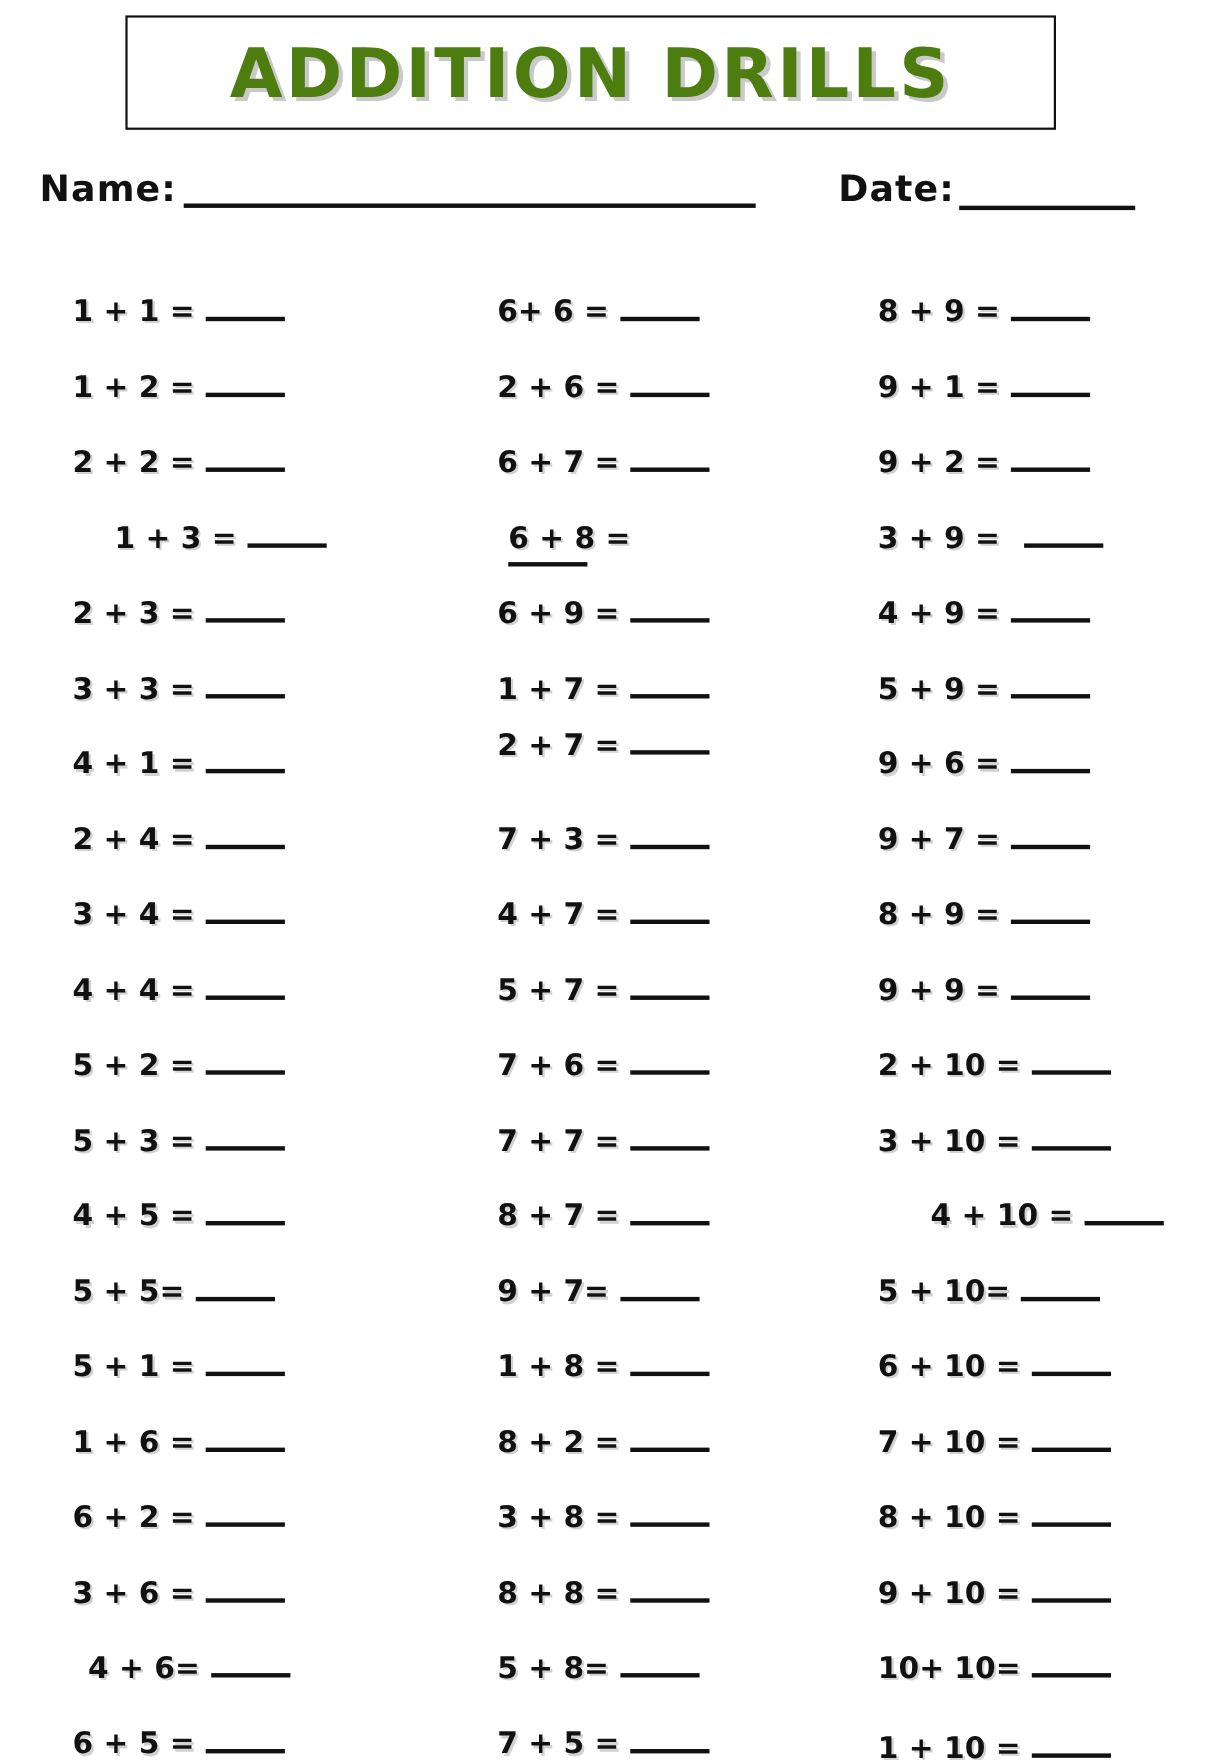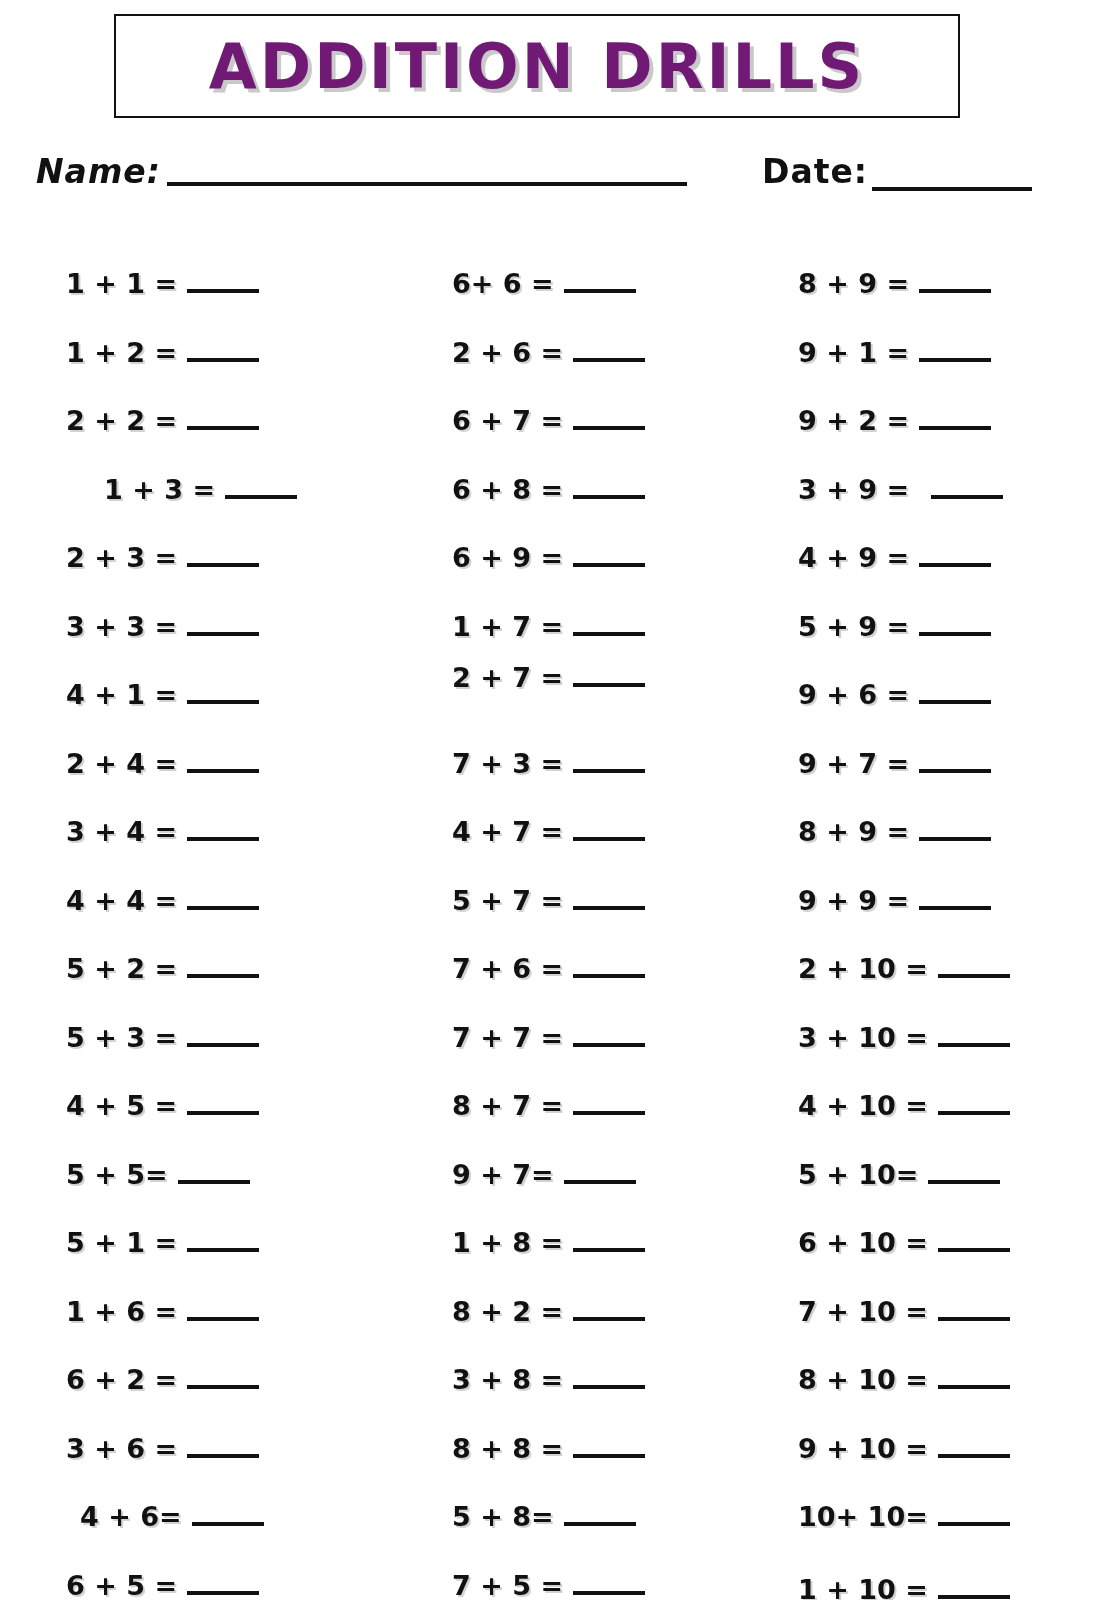--- a/index.html
+++ b/index.html
@@ -28,21 +28,21 @@
     display: flex;
     align-items: center;
     justify-content: center;
     background: #ffffff;
   }
   .title-text {
     font-family: "DejaVu Sans", sans-serif;
     font-size: 62px;
     font-weight: 900;
     letter-spacing: 3px;
-    color: #701a75;
+    color: #4d7c0f;
     text-shadow: 4px 4px 0 #c9c9c9;
     white-space: nowrap;
   }
 
   
   .meta-row {
     position: absolute;
     left: 0;
     top: 140px;
     width: 1110px;
@@ -53,22 +53,21 @@
     font-weight: 800;
     letter-spacing: 1px;
     color: #111111;
     font-family: "DejaVu Sans", sans-serif;
   }
   .name-group {
     position: absolute;
     left: 36px;
     top: 12px;
     display: flex;
-    align-items: flex-start;
-    font-style: italic;
+    align-items: center;
   }
   .name-line {
     display: inline-block;
     width: 520px;
     border-bottom: 4px solid #111111;
     margin-left: 6px;
     height: 30px;
   }
   .date-group {
     position: absolute;
@@ -230,21 +229,21 @@
         <span class="prob-blank"></span>
       </div>
       <div class="prob" style="top: 74.5px;">
         <span class="prob-expr">2 + 6 =</span>
         <span class="prob-blank"></span>
       </div>
       <div class="prob" style="top: 143px;">
         <span class="prob-expr">6 + 7 =</span>
         <span class="prob-blank"></span>
       </div>
-      <div class="prob" style="top: 211.5px;">
+      <div class="prob" style="top: 211.5px; flex-direction: column;">
         <span class="prob-expr">6 + 8 =</span>
         <span class="prob-blank"></span>
       </div>
       <div class="prob" style="top: 280px;">
         <span class="prob-expr">6 + 9 =</span>
         <span class="prob-blank"></span>
       </div>
       <div class="prob" style="top: 348.5px;">
         <span class="prob-expr">1 + 7 =</span>
         <span class="prob-blank"></span>
@@ -348,21 +347,21 @@
         <span class="prob-blank"></span>
       </div>
       <div class="prob" style="top: 691px;">
         <span class="prob-expr">2 + 10 =</span>
         <span class="prob-blank"></span>
       </div>
       <div class="prob" style="top: 759.5px;">
         <span class="prob-expr">3 + 10 =</span>
         <span class="prob-blank"></span>
       </div>
-      <div class="prob" style="top: 828px;">
+      <div class="prob" style="top: 828px; margin-left: 48px;">
         <span class="prob-expr">4 + 10 =</span>
         <span class="prob-blank"></span>
       </div>
       <div class="prob" style="top: 896.5px;">
         <span class="prob-expr">5 + 10=</span>
         <span class="prob-blank"></span>
       </div>
       <div class="prob" style="top: 965px;">
         <span class="prob-expr">6 + 10 =</span>
         <span class="prob-blank"></span>

